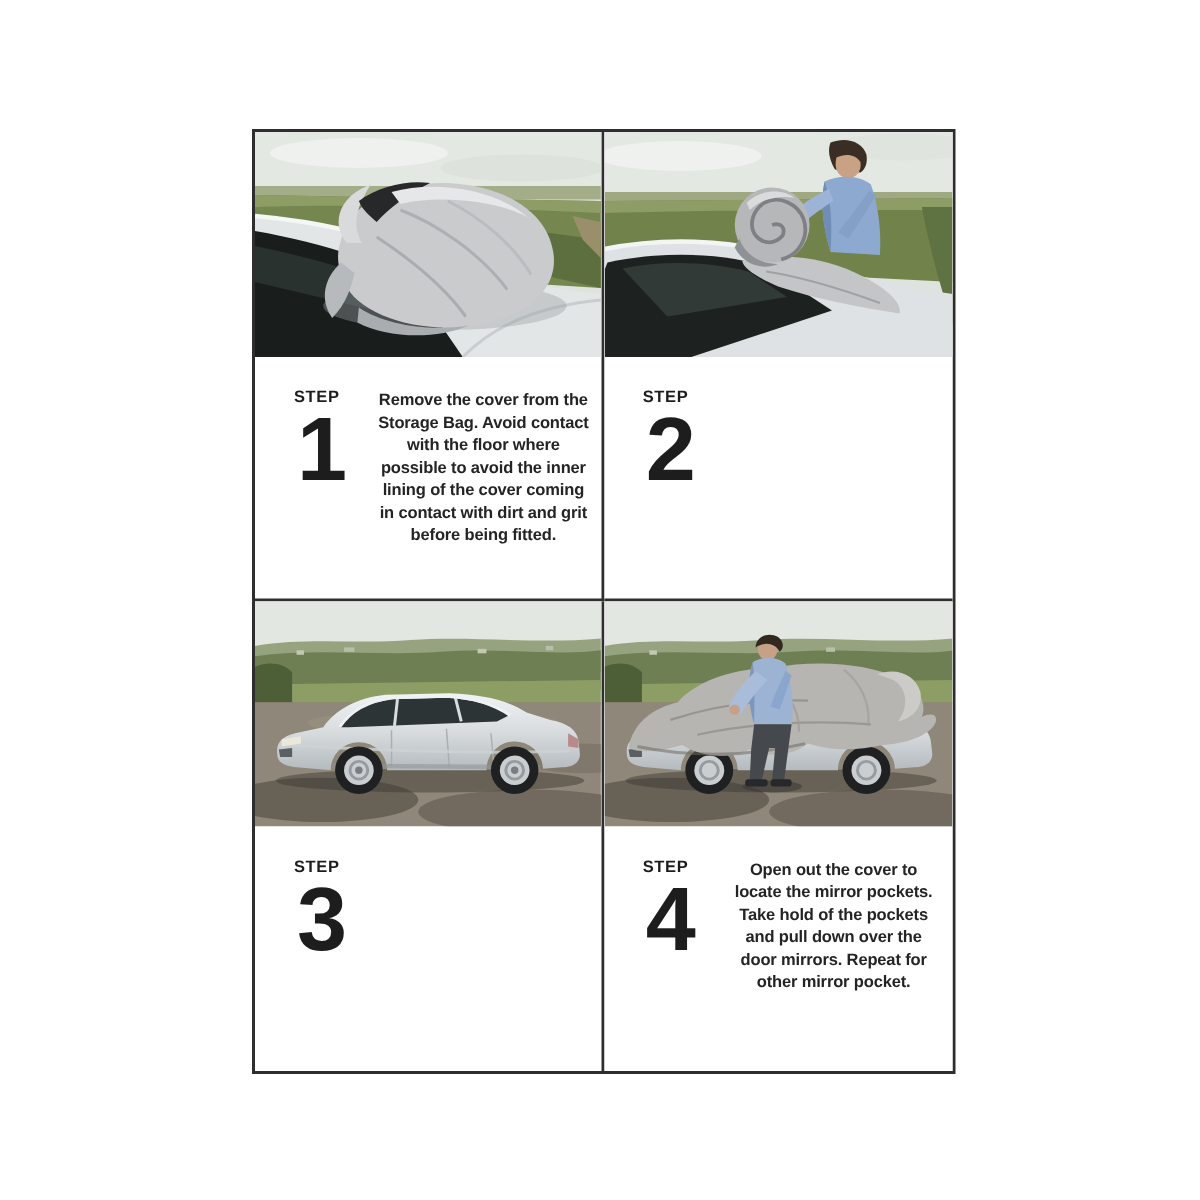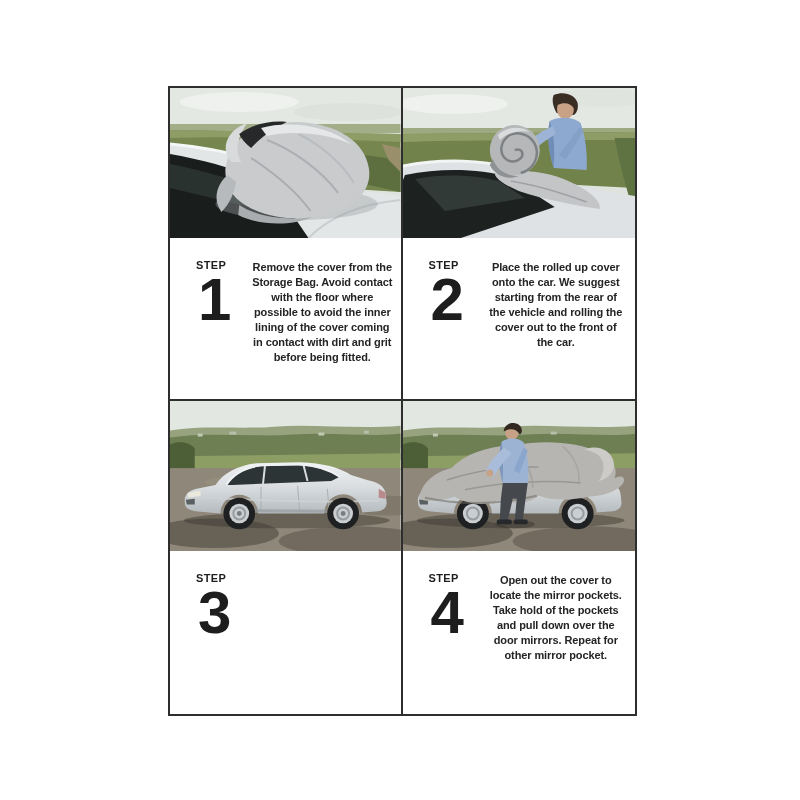--- a/index.html
+++ b/index.html
@@ -150,26 +150,20 @@
           <path d="M112,62 C118,60 121,64 119,69 C114,75 106,75 101,69 C96,62 99,52 107,47 C117,42 129,48 133,58 C137,70 130,82 118,85" stroke="#7e8184" stroke-width="2.5" fill="none"></path>
           <path d="M90,71 C94,82 104,88 116,88 C104,93 92,87 87,77 Z" fill="#8f9294"></path>
           <path d="M95,47 C103,39 118,37 127,44 C118,42 105,44 97,52 Z" fill="#d9dbdc"></path>
         </svg>
       </div>
       <div class="caption">
         <div class="step-col">
           <div class="step-label">STEP</div>
           <div class="step-num">2</div>
         </div>
-        <div class="step-text">Place the rolled up cover
-onto the car. We suggest
-starting from the rear of
-the vehicle and rolling the
-cover out to the front of
-the car.</div>
       </div>
     </div>
 
     <div class="cell cell-3">
       <div class="photo">
         <svg viewBox="0 0 233 152" preserveAspectRatio="none">
           <defs>
             <linearGradient id="car3g" x1="0" y1="0" x2="0" y2="1">
               <stop offset="0" stop-color="#f1f3f4"></stop>
               <stop offset="0.5" stop-color="#d8dcdf"></stop>

